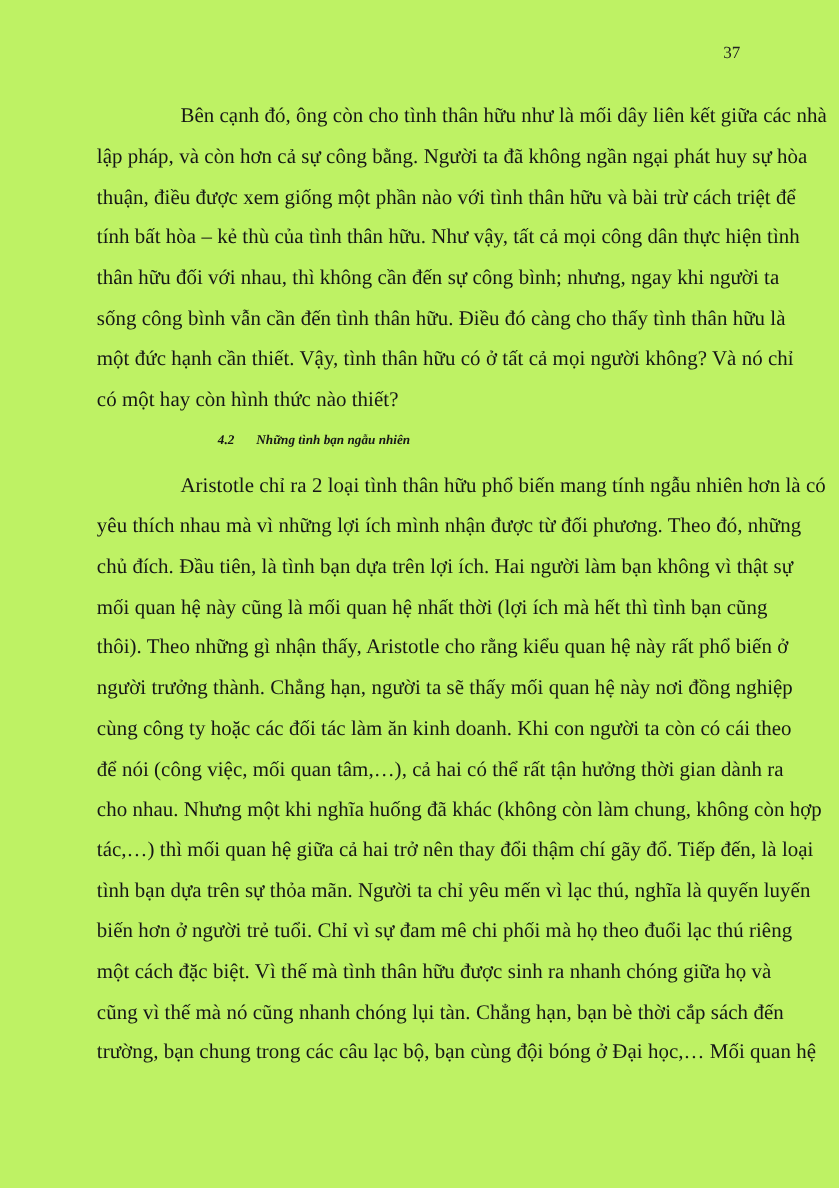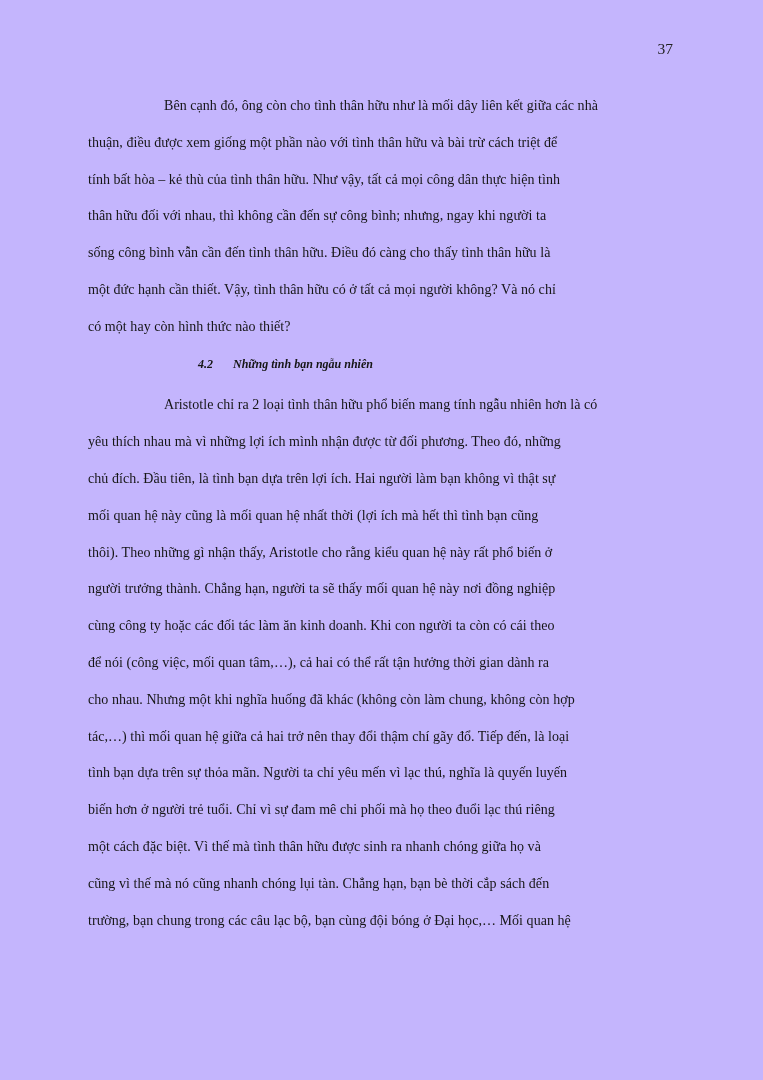--- a/index.html
+++ b/index.html
@@ -4,40 +4,40 @@
 <style>
   html, body {
     margin: 0;
     padding: 0;
     background: #ffffff;
   }
   .page {
     position: relative;
     width: 763px;
     height: 1080px;
-    background: #c4b5fd;
+    background: #bef264;
     overflow: hidden;
     font-family: "Liberation Serif", "DejaVu Serif", serif;
     color: #161616;
   }
   .pageno {
     position: absolute;
     top: 40px;
     right: 90px;
     font-size: 15.5px;
     color: #222222;
   }
   .content {
     position: absolute;
     left: 88px;
     top: 88px;
     width: 572px;
   }
   .para .line {
-    font-size: 14px;
+    font-size: 19px;
     line-height: 36.8px;
     height: 36.8px;
     white-space: nowrap;
     letter-spacing: 0.05px;
   }
   .para .line.indent {
     padding-left: 76px;
   }
   .heading {
     margin: 0 0 5px 0;
@@ -57,20 +57,21 @@
 </head>
 <body>
 
 <div class="page">
   <div class="pageno">37</div>
 
   <div class="content">
 
     <div class="para">
         <div class="line indent">Bên cạnh đó, ông còn cho tình thân hữu như là mối dây liên kết giữa các nhà</div>
+        <div class="line">lập pháp, và còn hơn cả sự công bằng. Người ta đã không ngần ngại phát huy sự hòa</div>
         <div class="line">thuận, điều được xem giống một phần nào với tình thân hữu và bài trừ cách triệt để</div>
         <div class="line">tính bất hòa – kẻ thù của tình thân hữu. Như vậy, tất cả mọi công dân thực hiện tình</div>
         <div class="line">thân hữu đối với nhau, thì không cần đến sự công bình; nhưng, ngay khi người ta</div>
         <div class="line">sống công bình vẫn cần đến tình thân hữu. Điều đó càng cho thấy tình thân hữu là</div>
         <div class="line">một đức hạnh cần thiết. Vậy, tình thân hữu có ở tất cả mọi người không? Và nó chỉ</div>
         <div class="line">có một hay còn hình thức nào thiết?</div>
       </div>
 
     <h2 class="heading">
       <span class="hnum">4.2</span>

